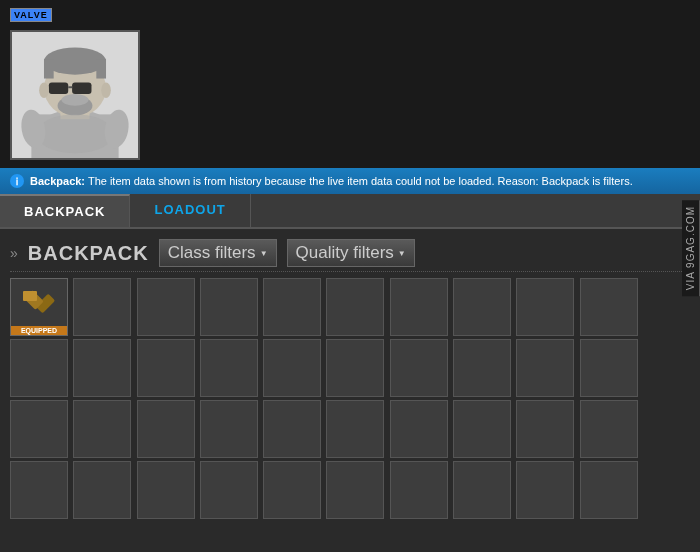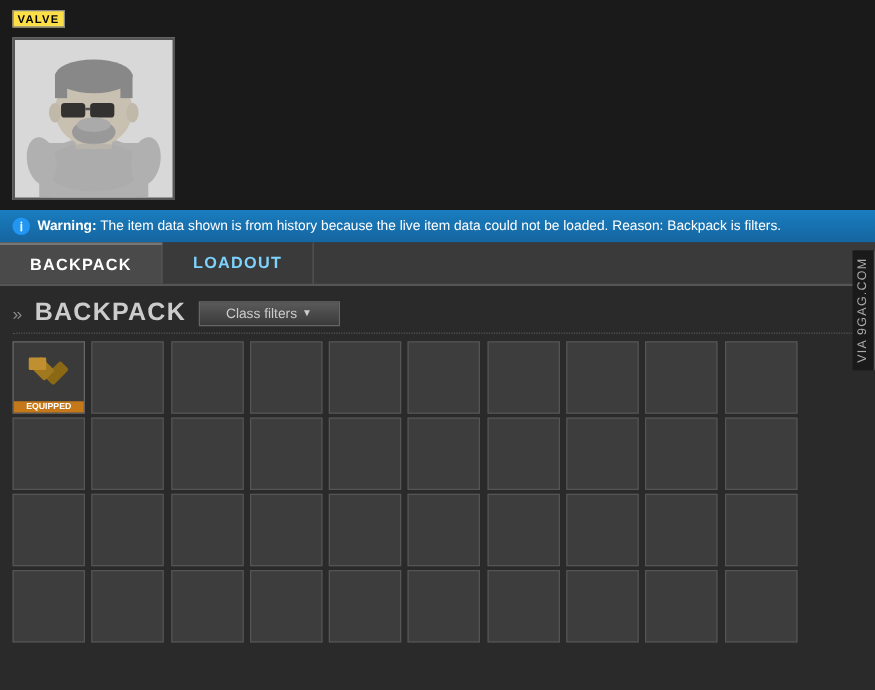--- a/index.html
+++ b/index.html
@@ -14,21 +14,21 @@
 
     
     #header {
       background-color: #1a1a1a;
       padding: 8px 10px;
       display: flex;
       align-items: flex-start;
     }
 
     #valve-logo {
-      background: #fde047;
+      background: #3b82f6;
       border: 1px solid #888;
       padding: 1px 3px;
       font-size: 9px;
       font-weight: bold;
       color: #000;
       letter-spacing: 1px;
       display: inline-block;
       margin-bottom: 4px;
     }
 
@@ -89,21 +89,21 @@
       display: flex;
       border-bottom: 2px solid #555;
       padding-right: 50px;
     }
 
     .tab {
       padding: 8px 24px;
       font-size: 13px;
       font-weight: bold;
       letter-spacing: 1px;
-      color: #7dd3fc;
+      color: #0ea5e9;
       cursor: pointer;
       border-right: 1px solid #555;
       text-transform: uppercase;
     }
 
     .tab.active {
       background: #4a4a4a;
       color: #fff;
       border-top: 2px solid #777;
     }
@@ -149,22 +149,22 @@
       font-weight: bold;
       color: #ccc;
       letter-spacing: 1px;
       text-transform: uppercase;
     }
 
     .filter-btn {
       background: linear-gradient(180deg, #5a5a5a 0%, #3a3a3a 100%);
       border: 1px solid #666;
       color: #ccc;
-      padding: 3px 21px;
-      font-size: 11px;
+      padding: 3px 8px;
+      font-size: 17px;
       cursor: pointer;
       display: inline-flex;
       align-items: center;
       gap: 4px;
     }
 
     .filter-btn:after {
       content: '▼';
       font-size: 8px;
     }
@@ -257,35 +257,36 @@
         <ellipse cx="22" cy="100" rx="12" ry="20" fill="#b0b0b0" transform="rotate(-10 22 100)"></ellipse>
         <ellipse cx="108" cy="100" rx="12" ry="20" fill="#b0b0b0" transform="rotate(10 108 100)"></ellipse>
       </svg>
     </div>
   </div>
 </div>
 
 <div id="warning-bar">
   <span class="warn-icon">ℹ</span>
   <span>
-    <span class="warn-bold">Warning:</span>
+    <span class="warn-bold">Backpack:</span>
     <span> The item data shown is from history because the live item data could not be loaded. Reason: Backpack is filters.</span>
   </span>
 </div>
 
 <div id="tabs-container">
   <div class="tab active">BACKPACK</div>
   <div class="tab">LOADOUT</div>
 </div>
 
 <div id="content">
   <div id="section-header">
     <span id="section-arrows">»</span>
     <span id="section-title">BACKPACK</span>
     <button class="filter-btn">Class filters</button>
+    <button class="filter-btn">Quality filters</button>
   </div>
 
   <div id="grid-wrapper">
     <div id="backpack-grid">
 
       <div class="grid-cell has-item">
         <div class="item-img">
 
           <svg width="42" height="42" viewBox="0 0 42 42" xmlns="http://www.w3.org/2000/svg">
             <rect x="18" y="5" width="10" height="18" rx="2" fill="#8B6914" transform="rotate(45 21 21)"></rect>

